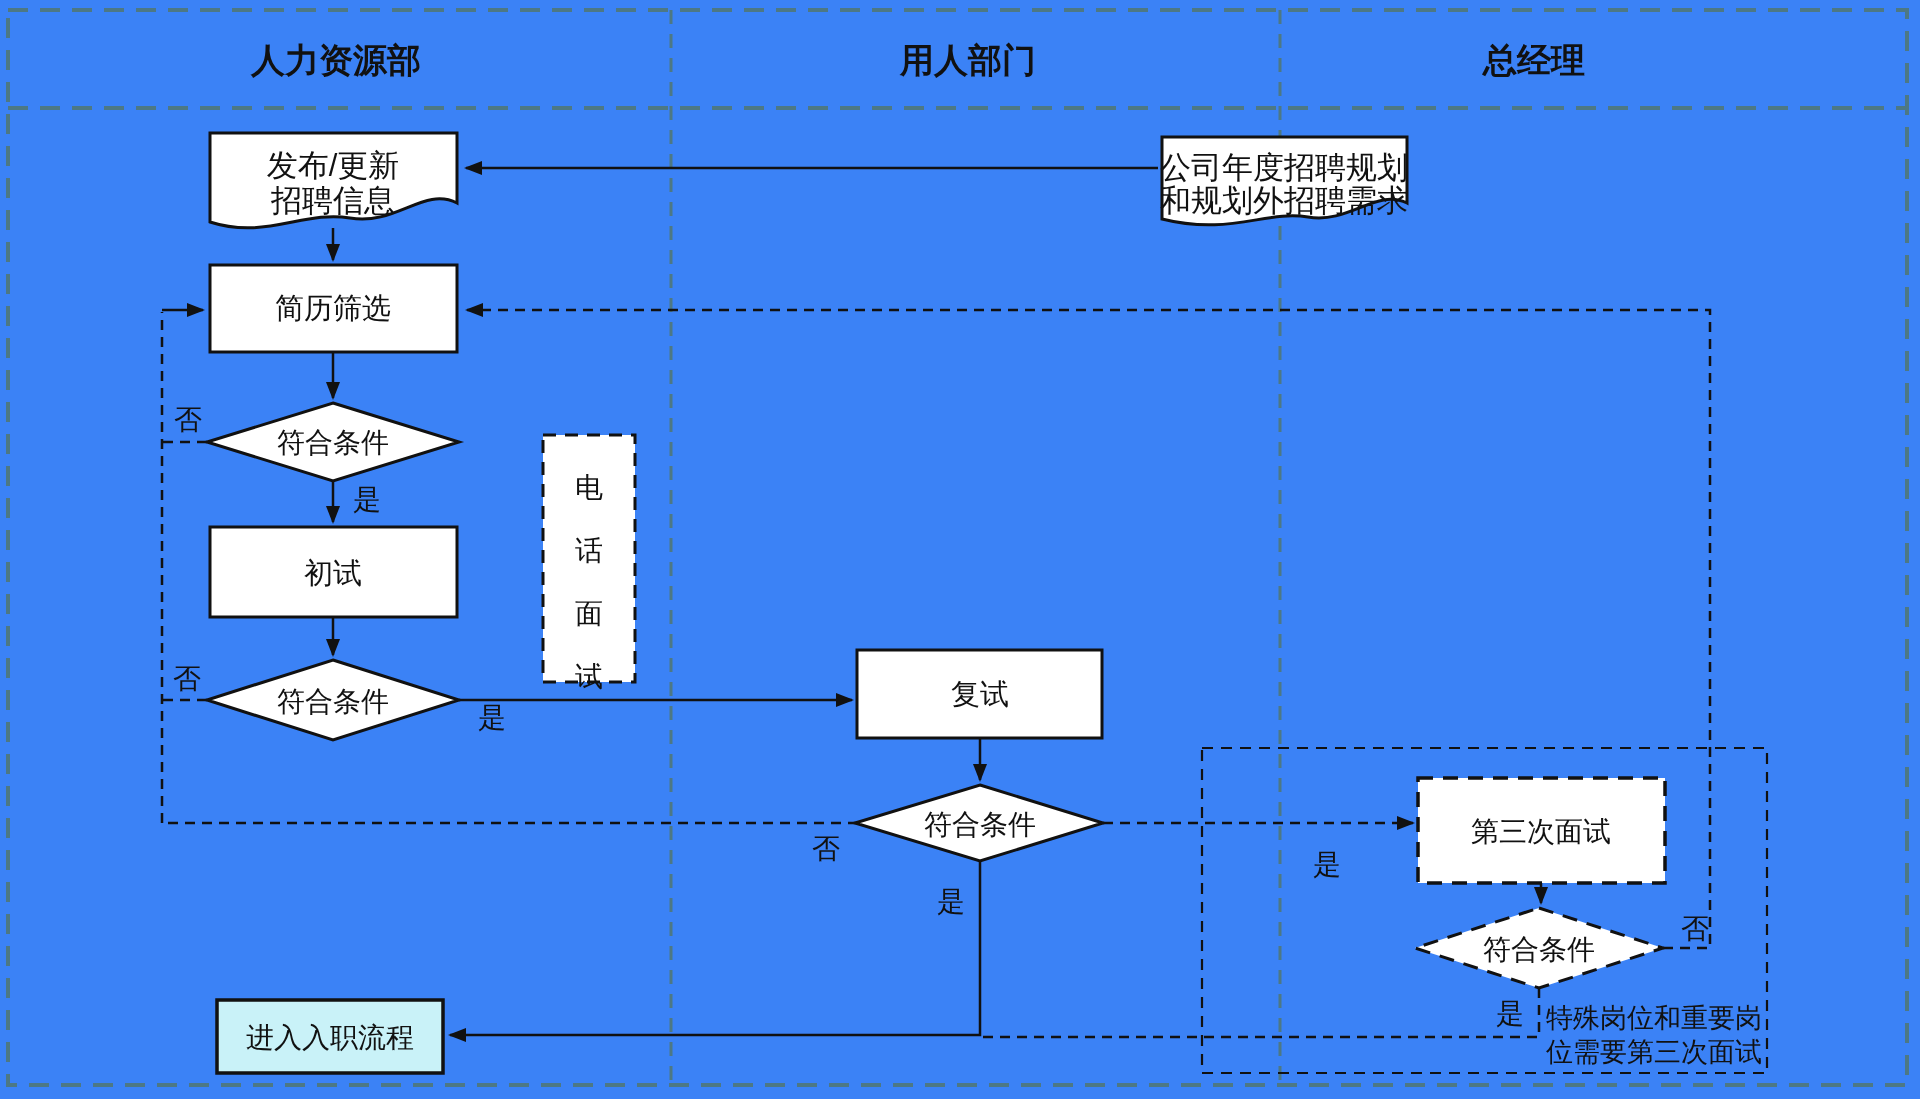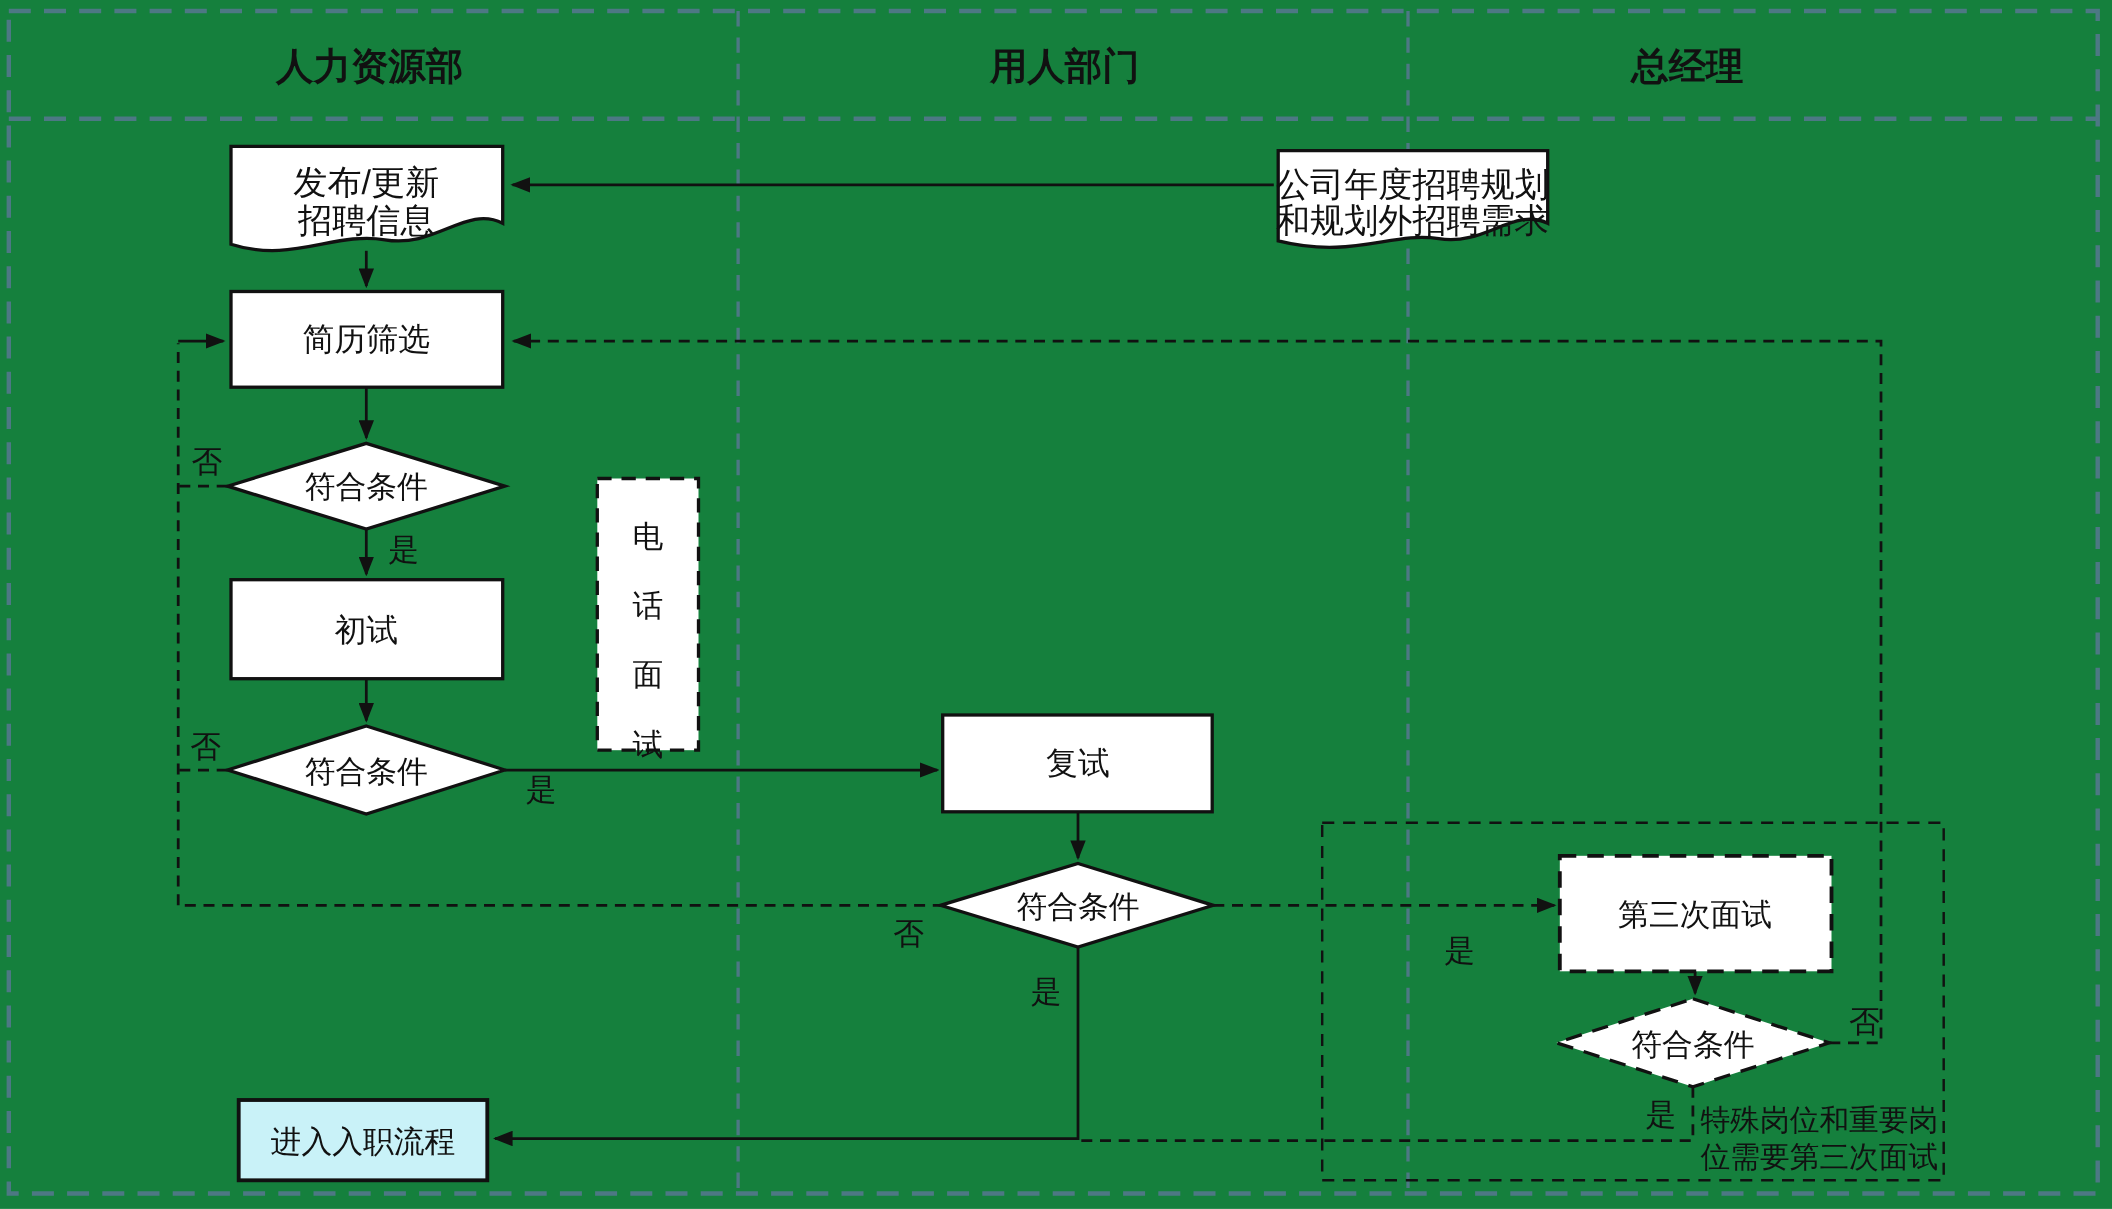--- a/index.html
+++ b/index.html
@@ -1,16 +1,16 @@
 <!DOCTYPE html>
 <html><head>
 <meta charset="utf-8">
 <style>
   html,body{margin:0;padding:0;background:#ffffff;}
-  #canvas{position:relative;width:1920px;height:1099px;background:#15803d;overflow:hidden;}
+  #canvas{position:relative;width:1920px;height:1099px;background:#3b82f6;overflow:hidden;}
   svg{position:absolute;left:0;top:0;}
   text{fill:#111111;font-family:"Liberation Sans","DejaVu Sans",sans-serif;}
   .tc{text-anchor:middle;}
   .node-t{font-size:29px;}
   .doc-t{font-size:31px;}
   .dec-t{font-size:28px;}
   .lbl-t{font-size:28px;}
   .hdr-t{font-size:34px;font-weight:bold;}
   .ann-t{font-size:27px;text-anchor:start;}
   .flow{stroke:#111111;stroke-width:2.5;fill:none;}

